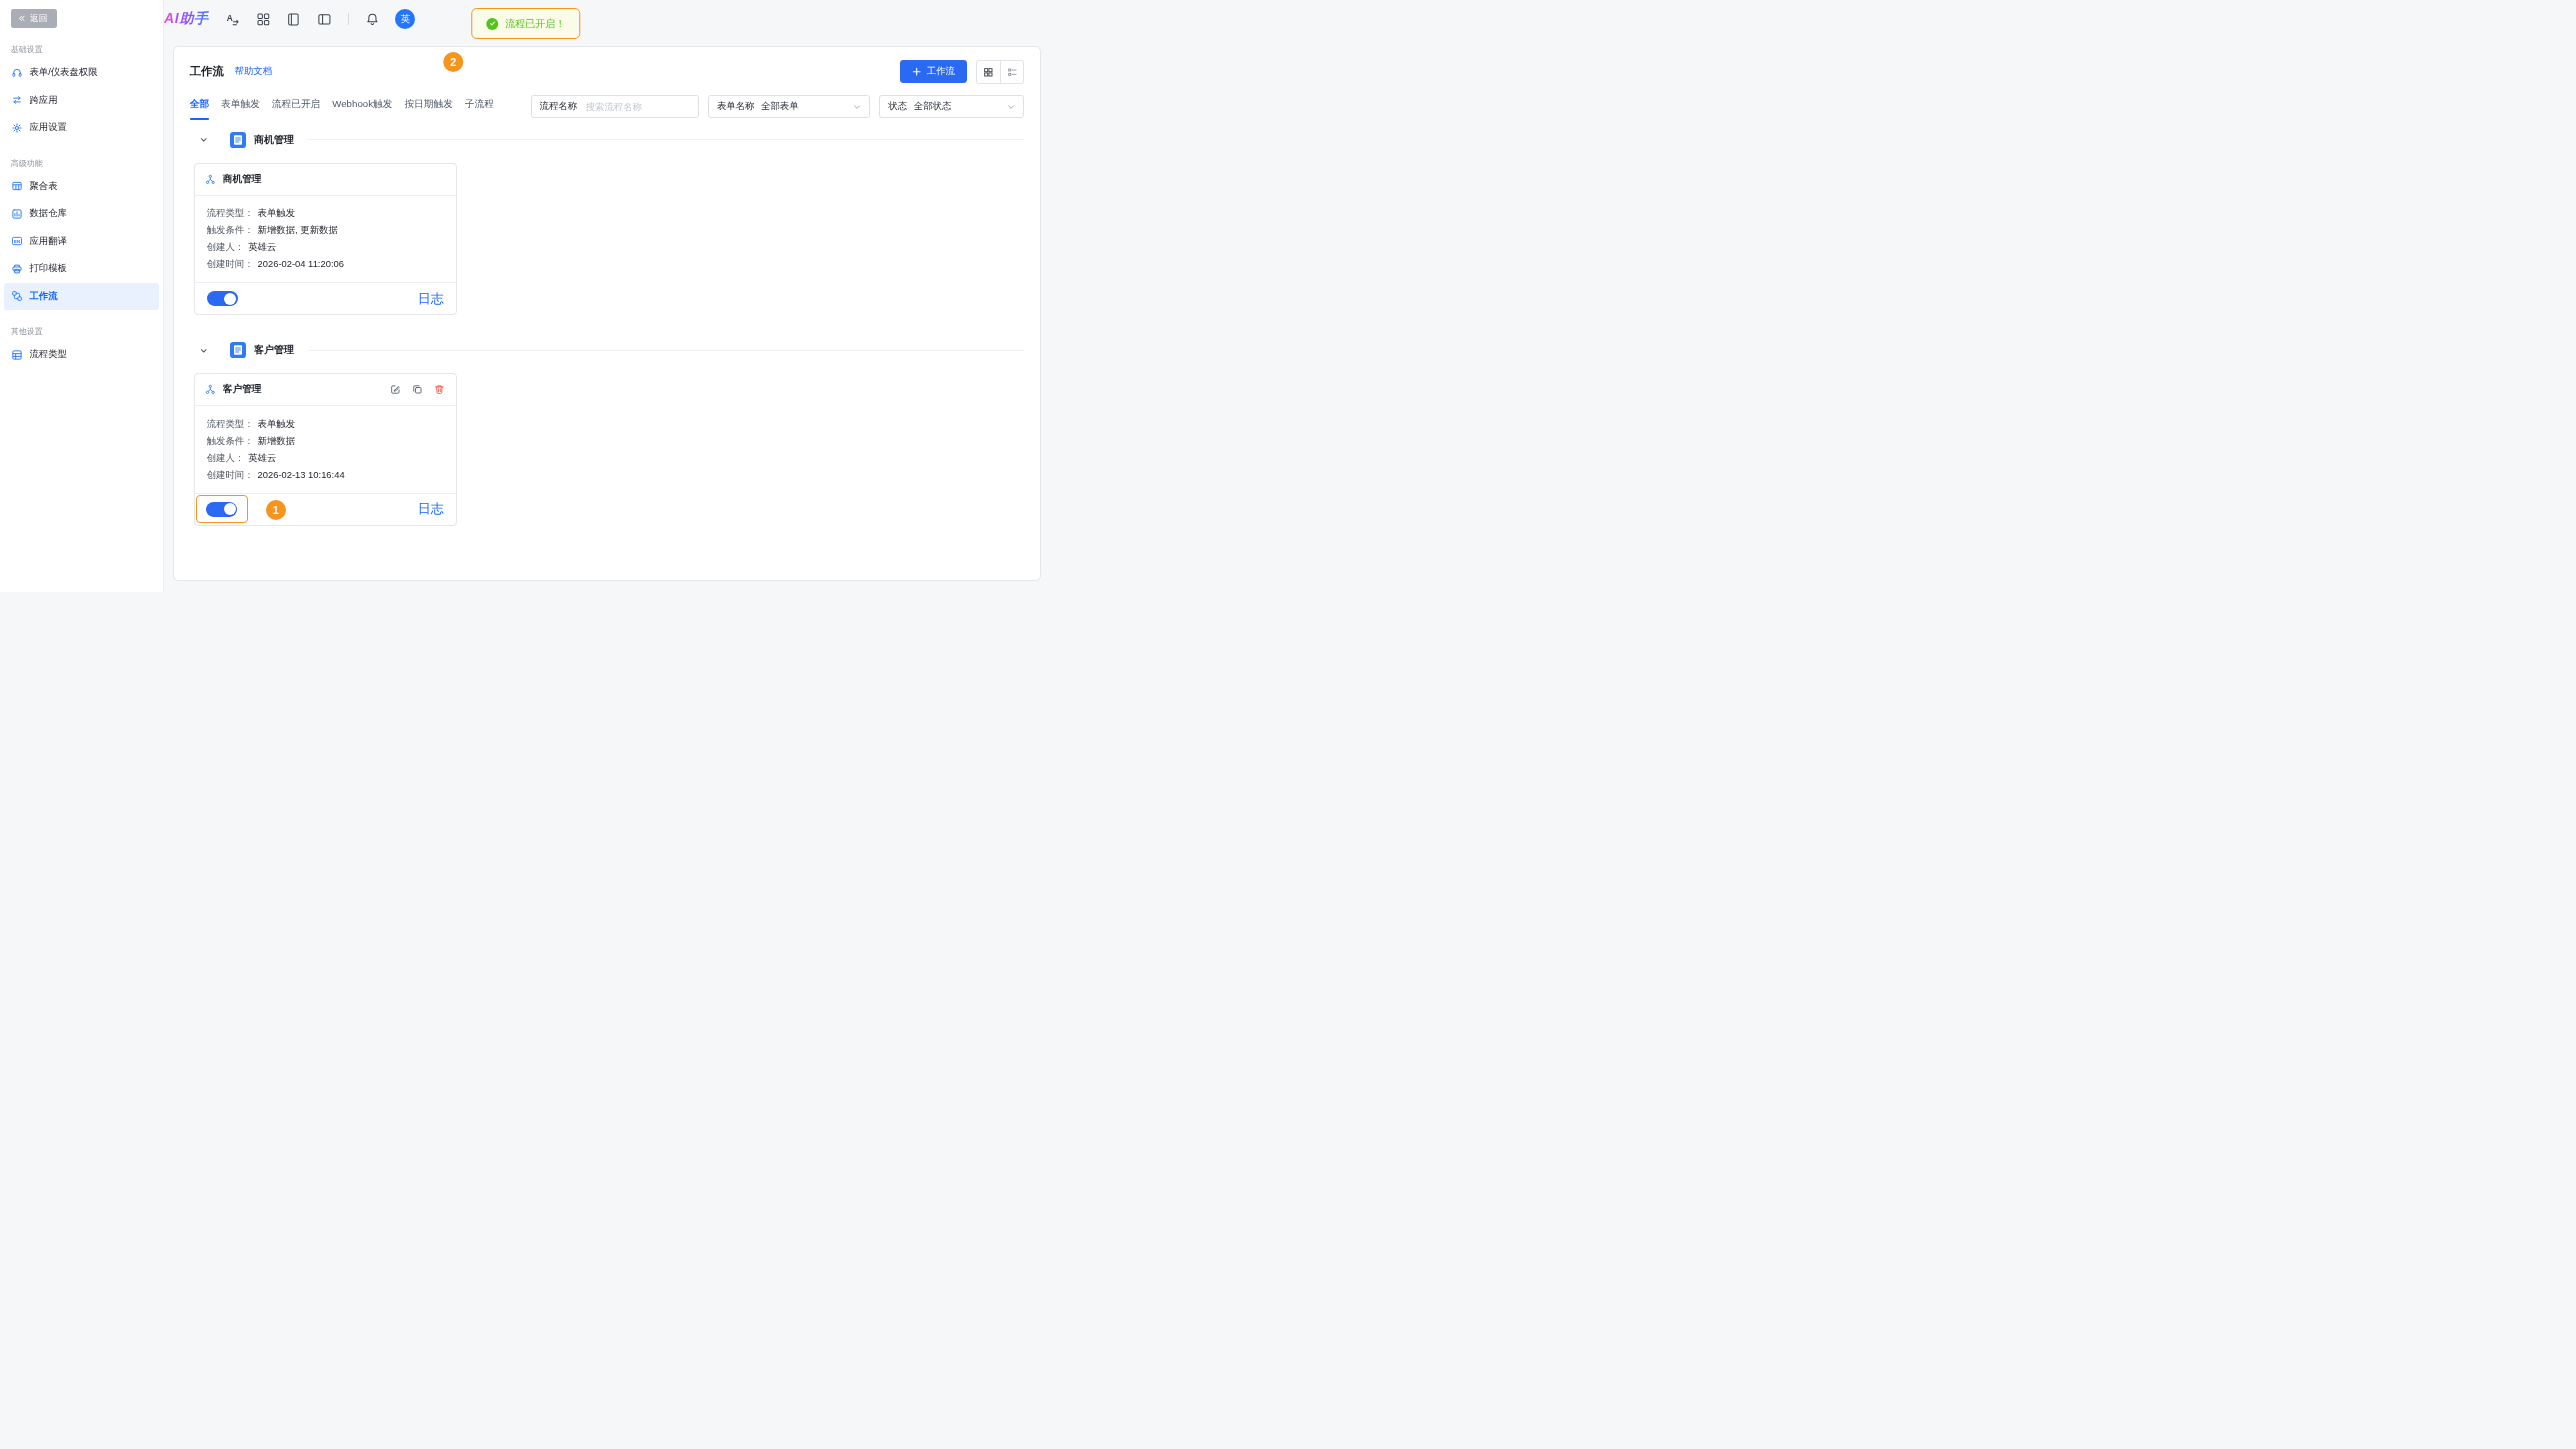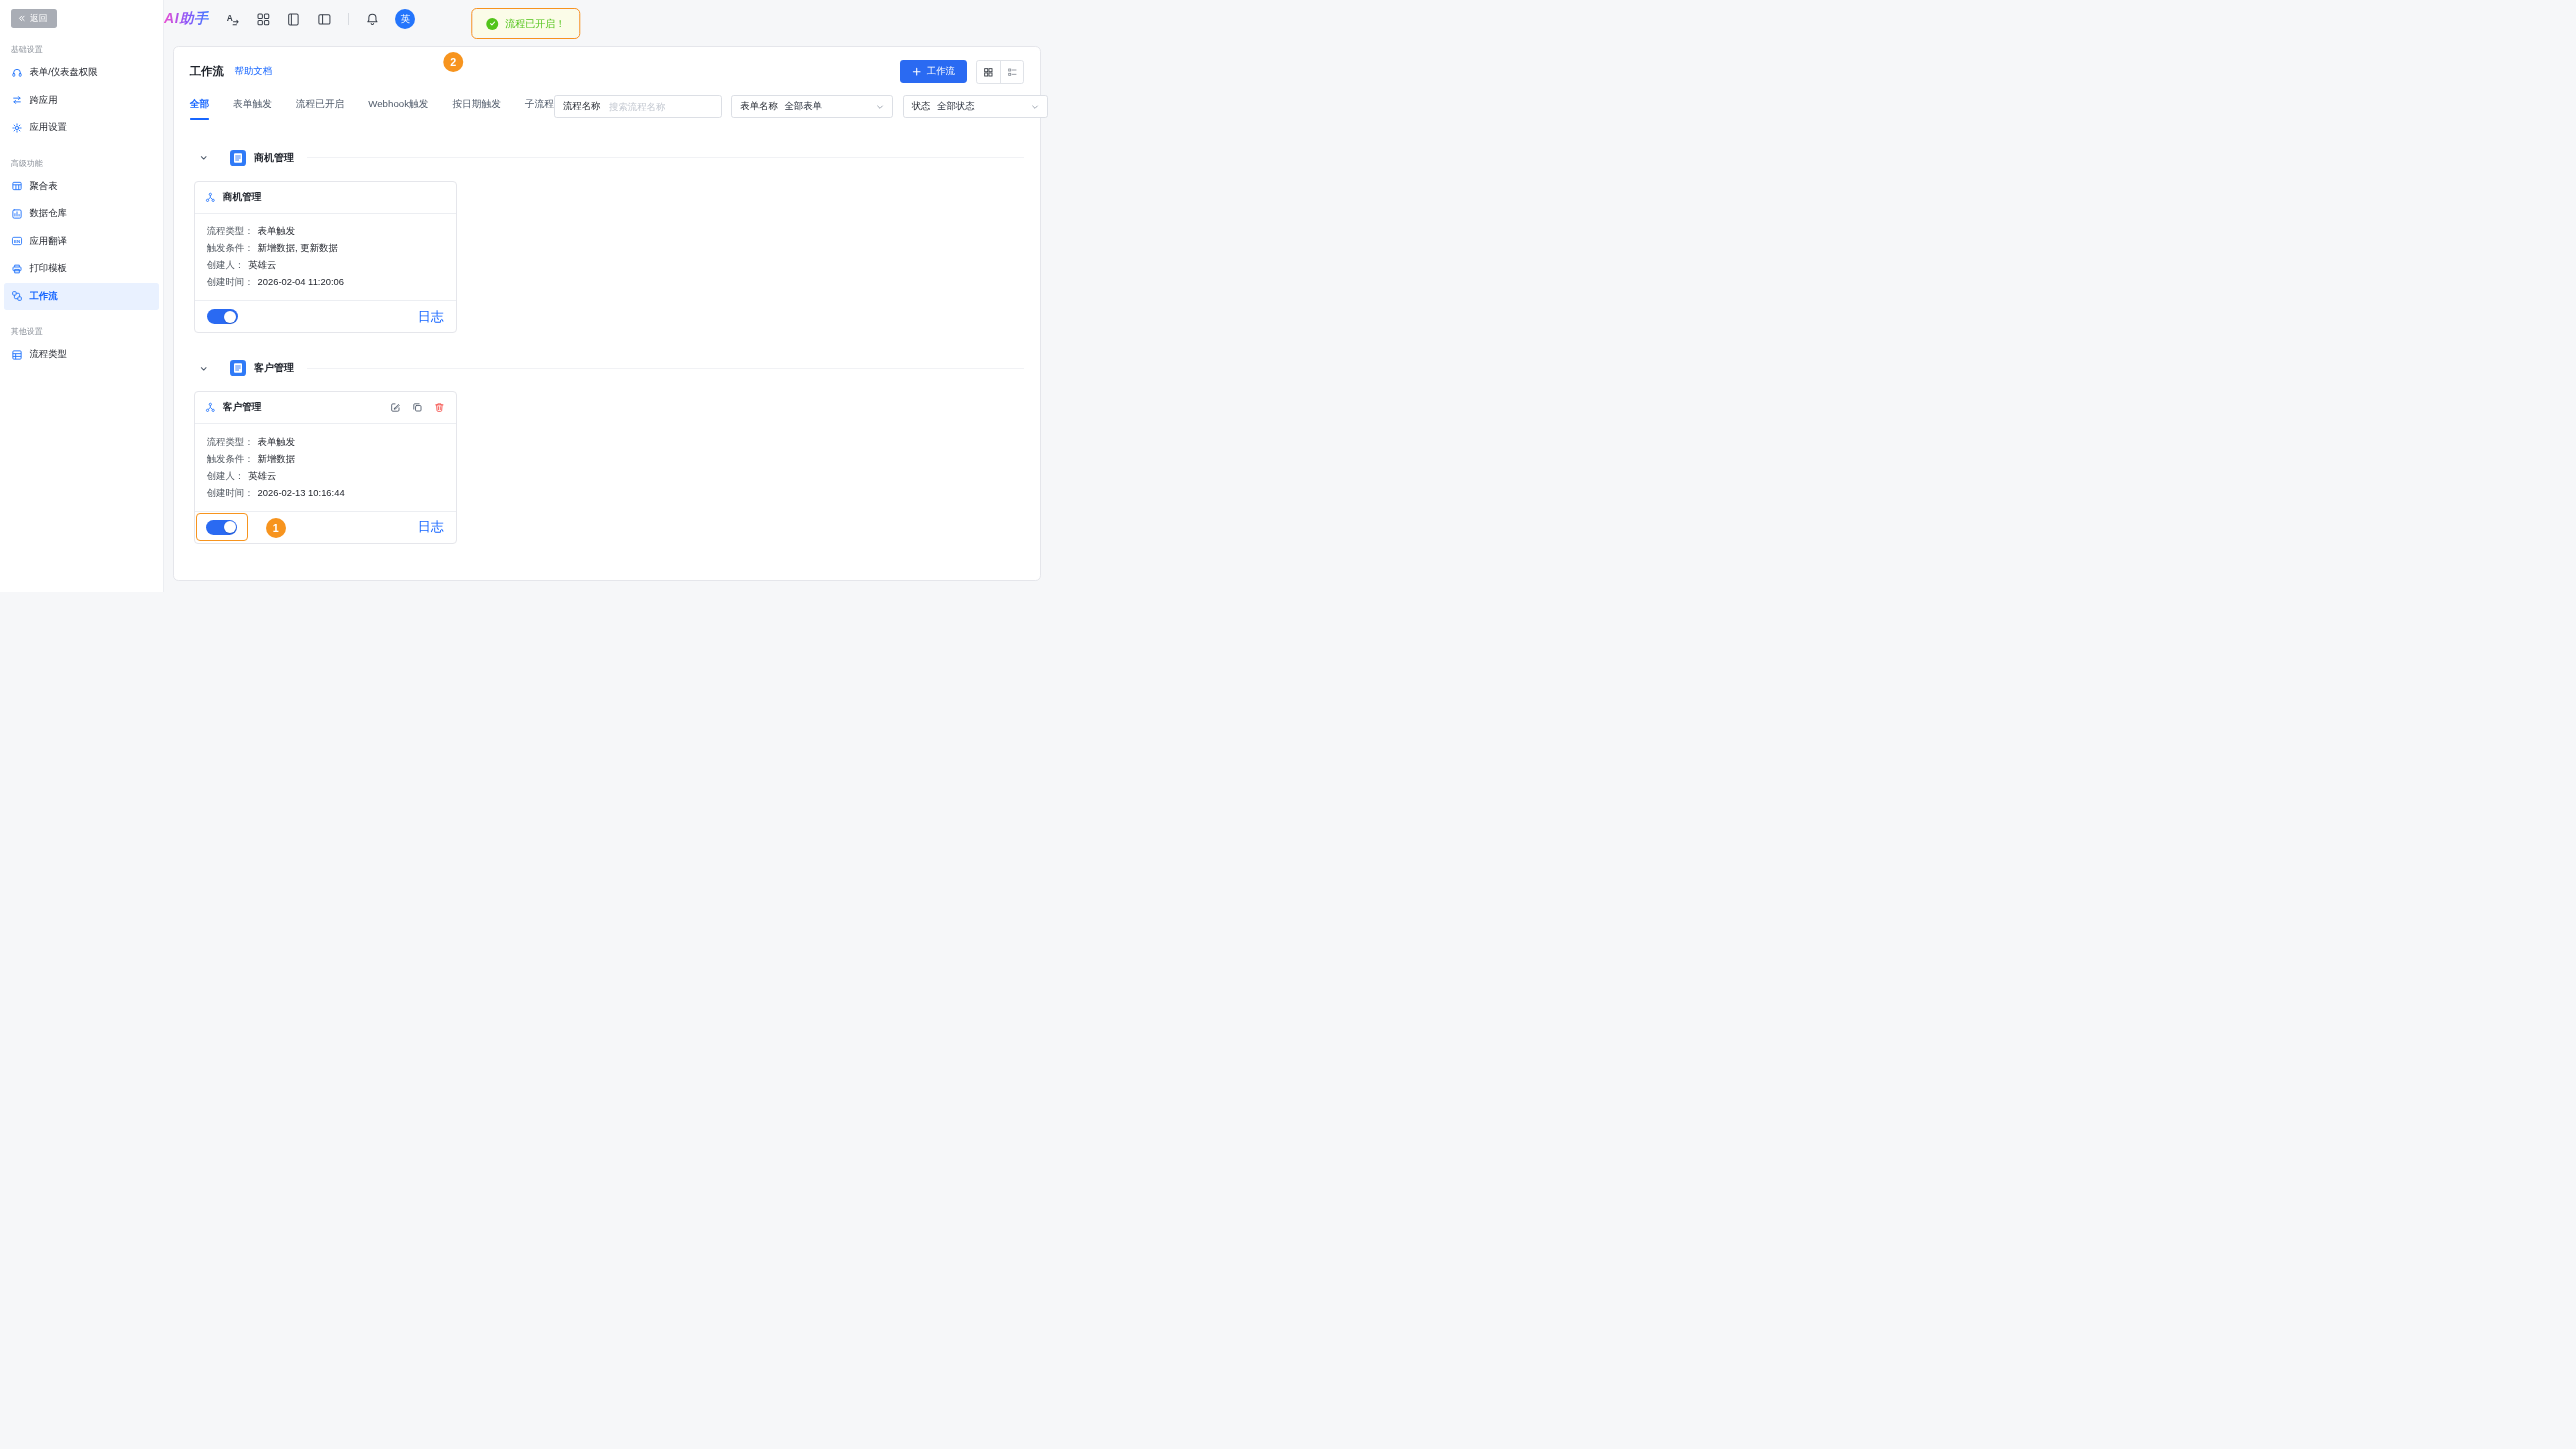--- a/index.html
+++ b/index.html
@@ -34,38 +34,38 @@
   .page-head { display:flex; align-items:center; height:23px; }
   .page-title { font-size:11.4px; font-weight:700; }
   .help-link { margin-left:10.7px; font-size:9.4px; color:#1766ff; cursor:pointer; }
   .head-right { margin-left:auto; display:flex; align-items:center; gap:9.4px; }
   .create-btn { background:#2a6af2; color:#fff; border:none; border-radius:3.4px; height:23px; padding:0 12px; font-size:9.4px; display:inline-flex; align-items:center; gap:5.4px; cursor:pointer; font-family:inherit; }
   .view-switch { display:flex; border:0.7px solid #e0e3e8; border-radius:2.7px; overflow:hidden; background:#fff; }
   .view-cell { width:23px; height:21.5px; display:flex; align-items:center; justify-content:center; cursor:pointer; color:#30353d; }
   .view-cell + .view-cell { border-left:0.7px solid #e0e3e8; color:#8a9099; }
 
   .tab-filter-row { margin-top:10.7px; display:flex; align-items:center; }
-  .tabs { display:flex; gap:24px; align-self:flex-end; }
+  .tabs { display:flex; gap:12px; align-self:flex-end; }
   .tab { font-size:9.7px; color:#4e5969; padding:4px 0 8.7px; cursor:pointer; position:relative; white-space:nowrap; }
   .tab.active { color:#1766ff; font-weight:700; }
   .tab.active::after { content:""; position:absolute; left:0; right:0; bottom:0; height:1.3px; background:#1766ff; border-radius:0.7px; }
   .filters { margin-left:auto; display:flex; gap:9.4px; align-items:center; }
   .f-input, .f-select { height:23px; border:0.7px solid #dcdfe5; border-radius:2.7px; display:flex; align-items:center; padding:0 8px; background:#fff; }
   .f-input { width:168px; }
   .f-label { font-size:9.4px; color:#1d2129; margin-right:6.7px; white-space:nowrap; }
   .f-input input { border:none; outline:none; flex:1; min-width:0; font-size:9.4px; font-family:inherit; color:#1d2129; background:transparent; }
   .f-input input::placeholder { color:#c2c7d0; }
   .f-select { cursor:pointer; }
   .f-select.form { width:162px; }
   .f-select.status { width:145px; }
   .f-value { font-size:9.4px; color:#272e3b; }
   .chev { margin-left:auto; display:flex; color:#98a0ab; }
 
   
-  .group { margin-top:30px; }
+  .group { margin-top:12px; }
   .group-head { display:flex; align-items:center; }
   .g-chev { margin-left:9.4px; display:flex; color:#4e5969; cursor:pointer; }
   .g-icon { margin-left:21.5px; flex:none; display:flex; }
   .g-name { margin-left:8px; font-size:10px; font-weight:700; }
   .g-line { flex:1; height:0.7px; background:#f1f2f5; margin-left:13.4px; }
 
   .flow-card { width:263px; border:0.7px solid #e5e6eb; border-radius:4px; margin:14.8px 0 0 4px; background:#fff; }
   .fc-head { height:32px; display:flex; align-items:center; padding:0 10.7px; border-bottom:0.7px solid #eceef2; gap:6.7px; }
   .fc-icon { width:10.7px; height:10.7px; color:#2475fc; display:flex; flex:none; }
   .fc-title { font-size:9.7px; font-weight:700; }

